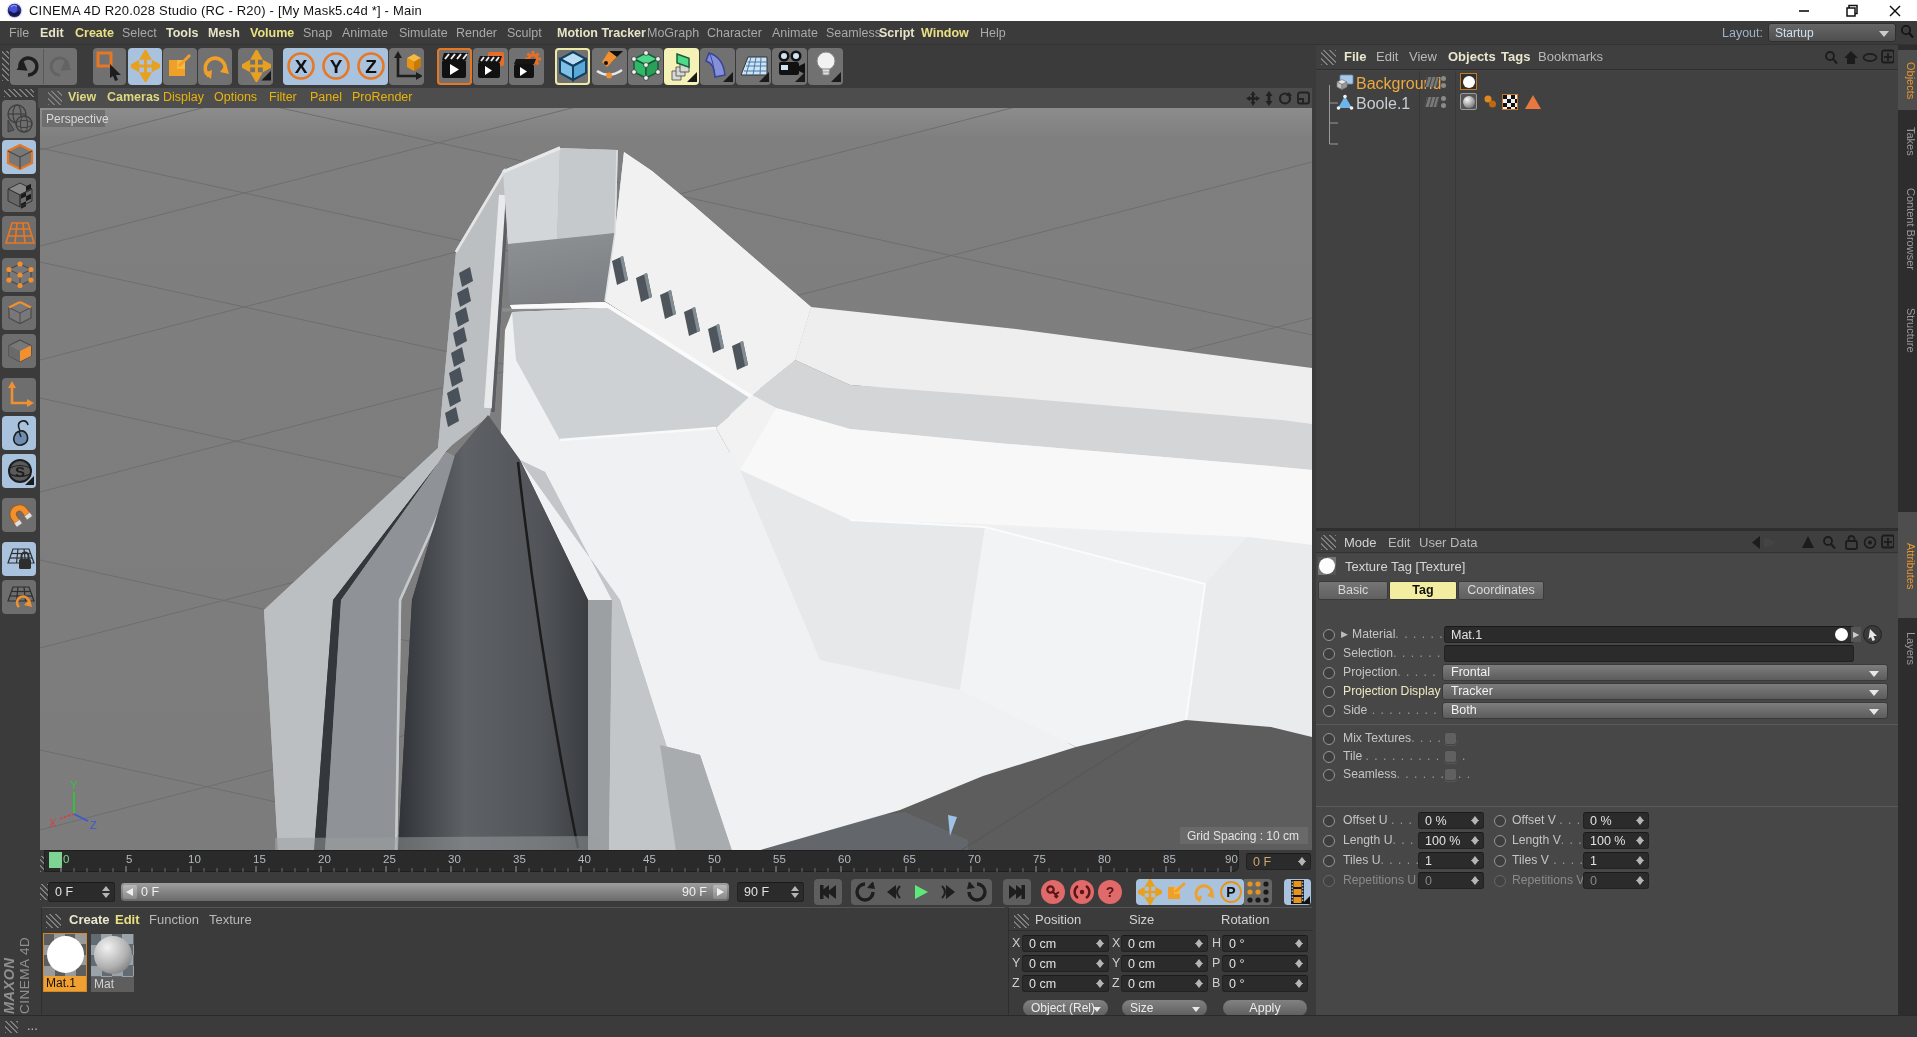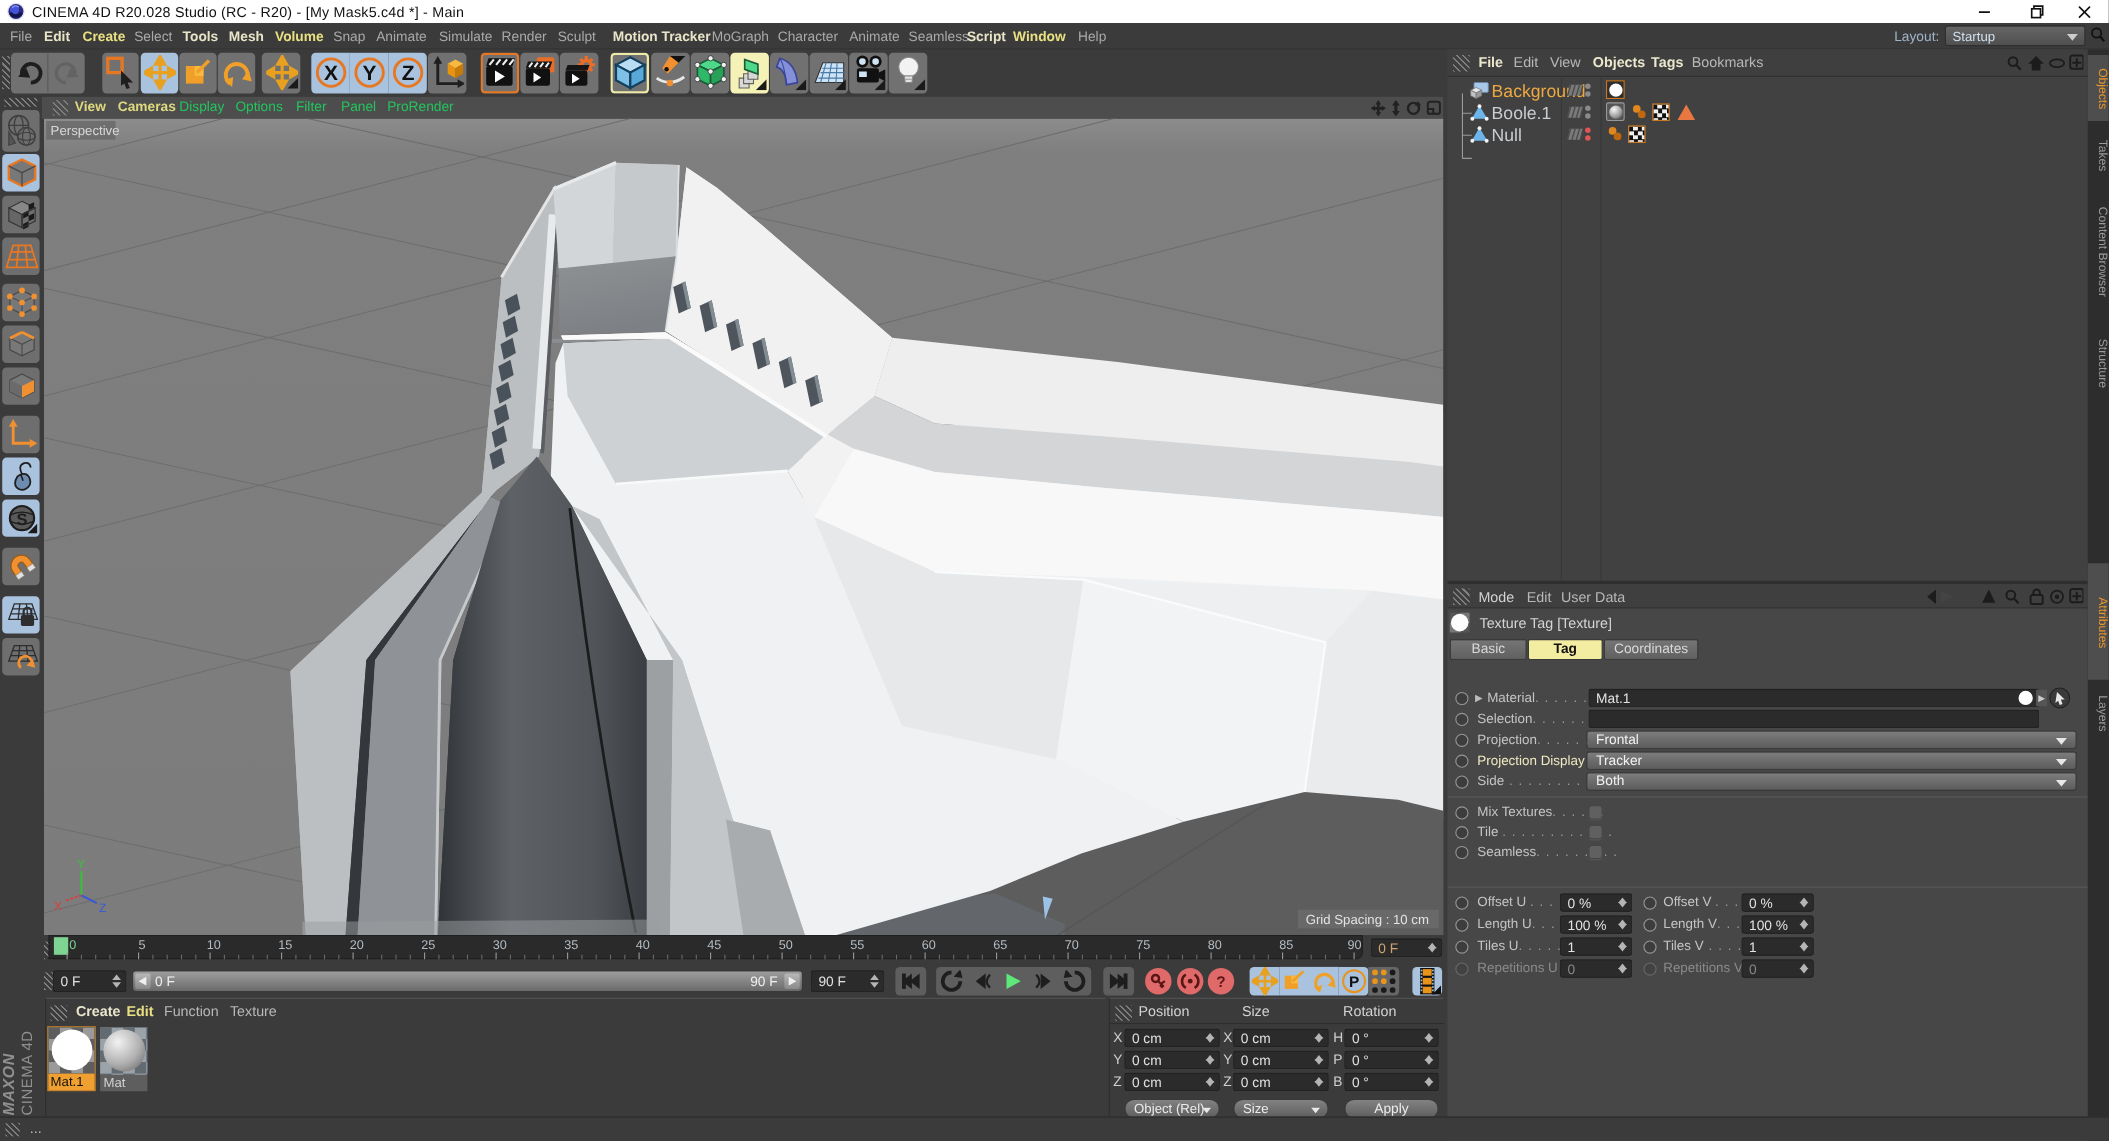--- a/index.html
+++ b/index.html
@@ -26,21 +26,21 @@
 .tbtn.blue { background:#a9c2de; }
 .tbtn.yell { background:#f5f2b8; }
 
 
 #sidebar { position:absolute; left:0; top:88px; width:38px; height:924px; background:#3b3b3b; }
 .sbtn { position:absolute; left:2px; width:34px; height:34px; background:#6e6e6e; border-radius:4px; }
 .sbtn.blue { background:#a9c2de; }
 
 
 #vpmenu { position:absolute; left:38px; top:88px; width:1274px; height:20px; background:#4d4d4d; }
-#vpmenu .mi { position:absolute; top:2px; font-size:12.5px; color:#22c55e; }
+#vpmenu .mi { position:absolute; top:2px; font-size:12.5px; color:#eab308; }
 #vpmenu .mi.hy { color:#ded87f; font-weight:bold; }
 #viewport { position:absolute; left:40px; top:108px; width:1272px; height:742px; background:#7e7e7e; }
 
 
 #rpanel { position:absolute; left:1316px; top:45px; width:582px; height:992px; background:#444444; }
 #tabstrip { position:absolute; left:1898px; top:45px; width:19px; height:992px; background:#2d2d2d; }
 .vtab { position:absolute; left:0; width:19px; color:#9a9a9a; font-size:11px;
   writing-mode:vertical-rl; text-align:center; padding-top:2px; }
 .vtab.on { color:#e8962d; background:#4e4e4e; }
 
@@ -738,42 +738,20 @@
           <div class="abs" style="left:1.5px;top:1.5px;width:12px;height:12px;border-radius:50%;background:radial-gradient(circle at 35% 30%,#f8f8f8,#888 70%,#555)"></div>
         </div>
         <svg class="abs" style="left:166px;top:2px" width="16" height="16" viewBox="0 0 16 16">
           <circle cx="6" cy="5" r="3.5" fill="#e08820"></circle>
             <circle cx="10.5" cy="10" r="3.5" fill="#c06810"></circle>
         </svg>
         <div class="abs chk" style="left:186px"></div>
         <svg class="abs" style="left:208px;top:2px" width="18" height="16" viewBox="0 0 18 16">
           <path d="M9 1 L17 15 L1 15 Z" fill="#e87840"></path>
         </svg>
-      </div>
-      <div class="omrow" style="top:41px">
-        <svg class="abs" style="left:20px;top:2px" width="18" height="17" viewBox="0 0 18 17">
-          <path d="M9 2 L16 14 L2 14 Z" fill="#6cb4ea"></path>
-          <g fill="#f2f2f2">
-              <circle cx="9" cy="2.5" r="1.8"></circle>
-              <circle cx="2.5" cy="14" r="1.8"></circle>
-              <circle cx="15.5" cy="14" r="1.8"></circle>
-            </g>
-        </svg>
-        <span class="abs oname" style="color:#c9ced2">Null</span>
-        <svg class="abs layic" viewBox="0 0 16 12">
-            <path d="M3 1 L15 1 L13 11 L1 11 Z" fill="#7a7a7a"></path>
-            <path d="M4 1 L1 11 M8 1 L5 11 M12 1 L9 11 M15 2 L12.5 11" stroke="#4a4a4a" stroke-width="1.2"></path>
-          </svg>
-        <div class="dot" style="left:125px;top:4px;background:#e05555"></div>
-        <div class="dot" style="left:125px;top:11px;background:#e05555"></div>
-        <svg class="abs" style="left:144px;top:2px" width="16" height="16" viewBox="0 0 16 16">
-          <circle cx="6" cy="5" r="3.5" fill="#e08820"></circle>
-            <circle cx="10.5" cy="10" r="3.5" fill="#c06810"></circle>
-        </svg>
-        <div class="abs chk" style="left:164px"></div>
       </div>
     </div>
 
     <div class="abs" style="left:0;top:483px;width:582px;height:3px;background:#2e2e2e"></div>
     <div class="abs" style="left:0;top:486px;width:582px;height:22px;background:#3f3f3f;border-bottom:1px solid #333">
       <div class="abs handle" style="left:5px;top:4px;width:15px;height:15px"></div>
       <span class="abs pmi" style="left:28px;color:#d2d2d2">Mode</span>
       <span class="abs pmi" style="left:72px">Edit</span>
       <span class="abs pmi" style="left:103px">User Data</span>
       <svg class="abs" style="left:434px;top:3px" width="144" height="17" viewBox="0 0 144 17">

